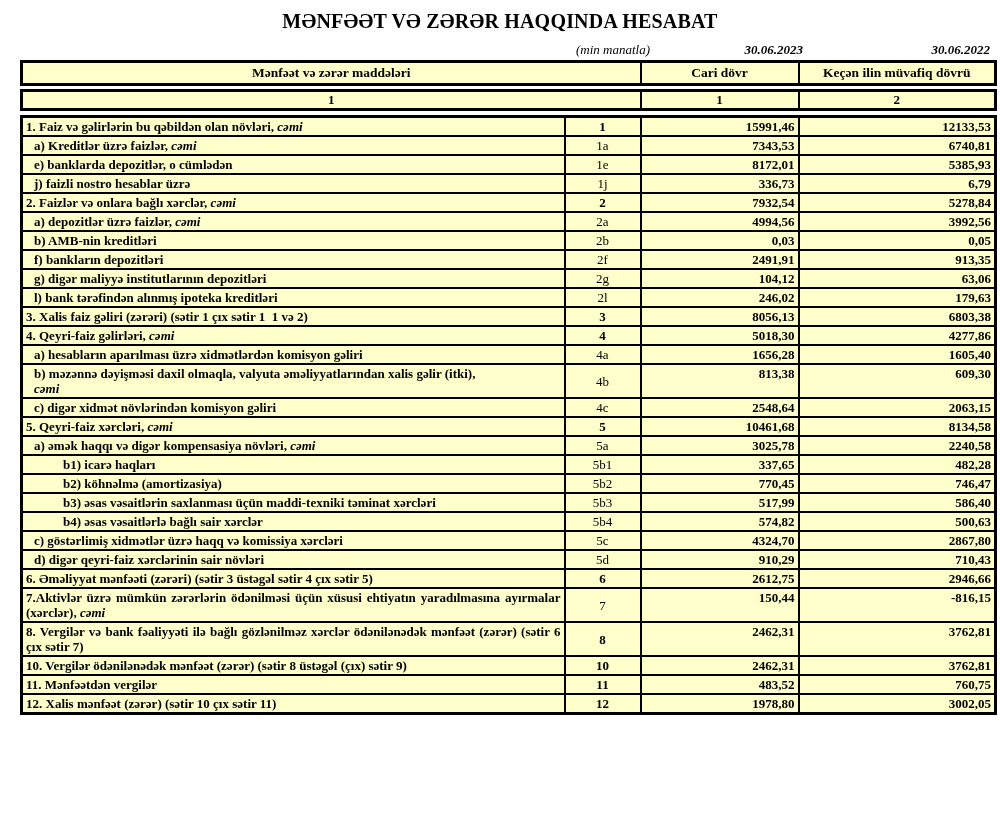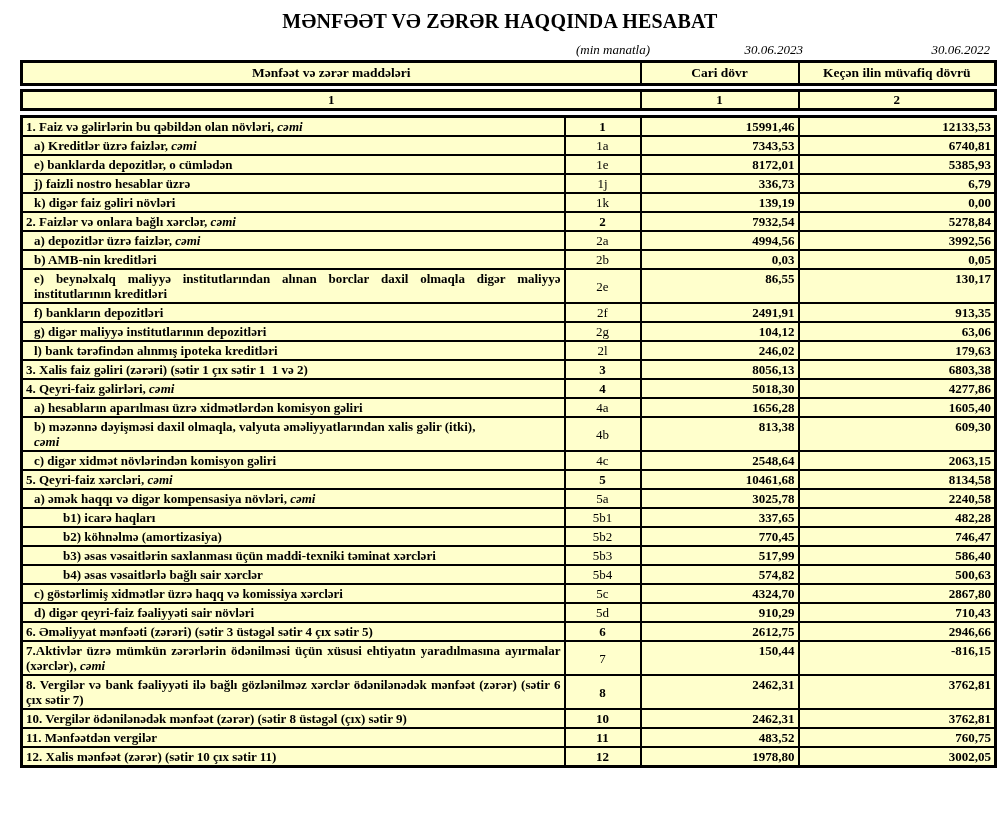--- a/index.html
+++ b/index.html
@@ -11,21 +11,21 @@
   .page{padding-top:10px;}
   .title{
     font-weight:bold;font-size:20px;text-align:center;
     letter-spacing:.2px;
   }
   .meta-row{
     width:974px;margin:9px 0 2px 20px;display:flex;
     font-style:italic;font-size:13px;align-items:flex-end;
   }
   .meta-row .unit{flex:0 0 630px;text-align:right;}
-  .meta-row .date{font-weight:normal;}
+  .meta-row .date{font-weight:bold;}
   .meta-row .cur{flex:0 0 155px;text-align:right;box-sizing:border-box;padding-right:2px;}
   .meta-row .prev{flex:1 1 auto;text-align:right;box-sizing:border-box;padding-right:4px;}
 
   table.tbl{
     border-collapse:collapse;table-layout:fixed;width:974px;
     margin-left:20px;border:3px solid #000;
   }
   table.tbl td{
     border:2px solid #000;background:#FFFFCC;overflow:hidden;
     box-sizing:border-box;
@@ -122,51 +122,39 @@
           <td class="code">1e</td>
           <td class="val">8172,01</td>
           <td class="val">5385,93</td>
         </tr>
         <tr>
           <td class="desc i1">j) faizli nostro hesablar üzrə</td>
           <td class="code">1j</td>
           <td class="val">336,73</td>
           <td class="val">6,79</td>
         </tr>
-        <tr>
-          <td class="desc i1">k) digər faiz gəliri növləri</td>
-          <td class="code">1k</td>
-          <td class="val">139,19</td>
-          <td class="val">0,00</td>
-        </tr>
         <tr class="bold">
           <td class="desc i0">2. Faizlər və onlara bağlı xərclər, <i>cəmi</i></td>
           <td class="code">2</td>
           <td class="val">7932,54</td>
           <td class="val">5278,84</td>
         </tr>
         <tr>
           <td class="desc i1">a) depozitlər üzrə faizlər, <i>cəmi</i></td>
           <td class="code">2a</td>
           <td class="val">4994,56</td>
           <td class="val">3992,56</td>
         </tr>
         <tr>
           <td class="desc i1">b) AMB-nin kreditləri</td>
           <td class="code">2b</td>
           <td class="val">0,03</td>
           <td class="val">0,05</td>
         </tr>
         <tr>
-          <td class="desc i1">e) beynəlxalq maliyyə institutlarından alınan borclar daxil olmaqla digər maliyyə institutlarının kreditləri</td>
-          <td class="code">2e</td>
-          <td class="val">86,55</td>
-          <td class="val">130,17</td>
-        </tr>
-        <tr>
           <td class="desc i1">f) bankların depozitləri</td>
           <td class="code">2f</td>
           <td class="val">2491,91</td>
           <td class="val">913,35</td>
         </tr>
         <tr>
           <td class="desc i1">g) digər maliyyə institutlarının depozitləri</td>
           <td class="code">2g</td>
           <td class="val">104,12</td>
           <td class="val">63,06</td>
@@ -243,21 +231,21 @@
           <td class="val">574,82</td>
           <td class="val">500,63</td>
         </tr>
         <tr>
           <td class="desc i1">c) göstərlimiş xidmətlər üzrə haqq və komissiya xərcləri</td>
           <td class="code">5c</td>
           <td class="val">4324,70</td>
           <td class="val">2867,80</td>
         </tr>
         <tr>
-          <td class="desc i1">d) digər qeyri-faiz fəaliyyəti sair növləri</td>
+          <td class="desc i1">d) digər qeyri-faiz xərclərinin sair növləri</td>
           <td class="code">5d</td>
           <td class="val">910,29</td>
           <td class="val">710,43</td>
         </tr>
         <tr class="bold">
           <td class="desc i0">6. Əməliyyat mənfəəti (zərəri) (sətir 3 üstəgəl sətir 4 çıx sətir 5)</td>
           <td class="code">6</td>
           <td class="val">2612,75</td>
           <td class="val">2946,66</td>
         </tr>

